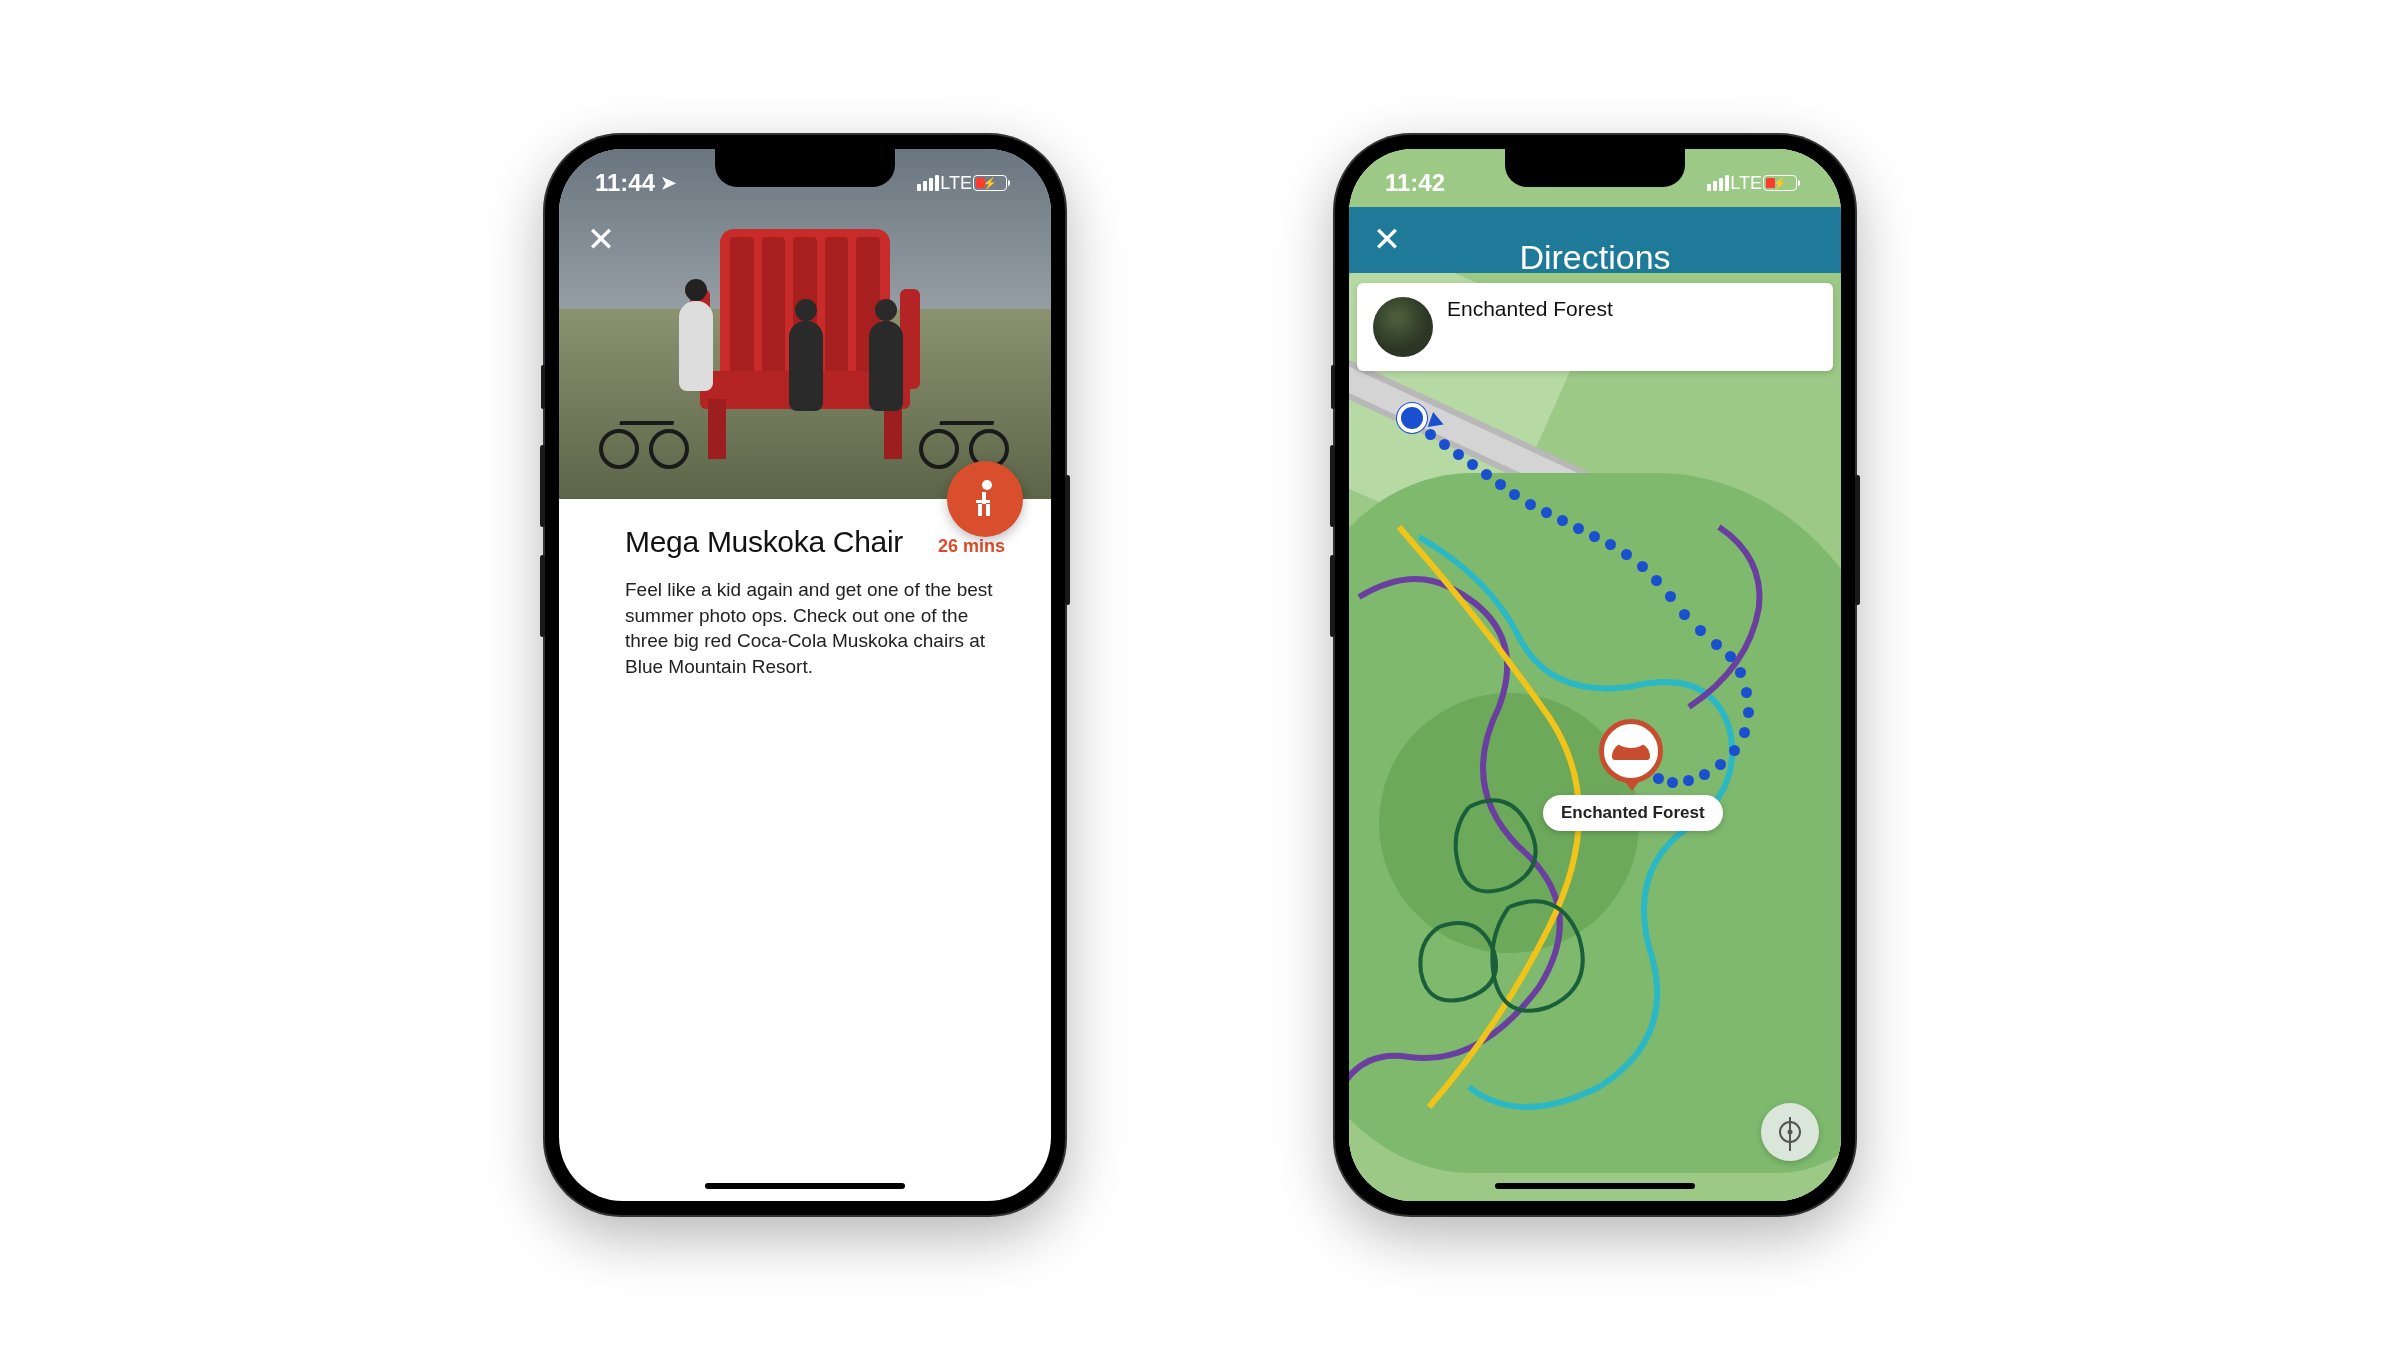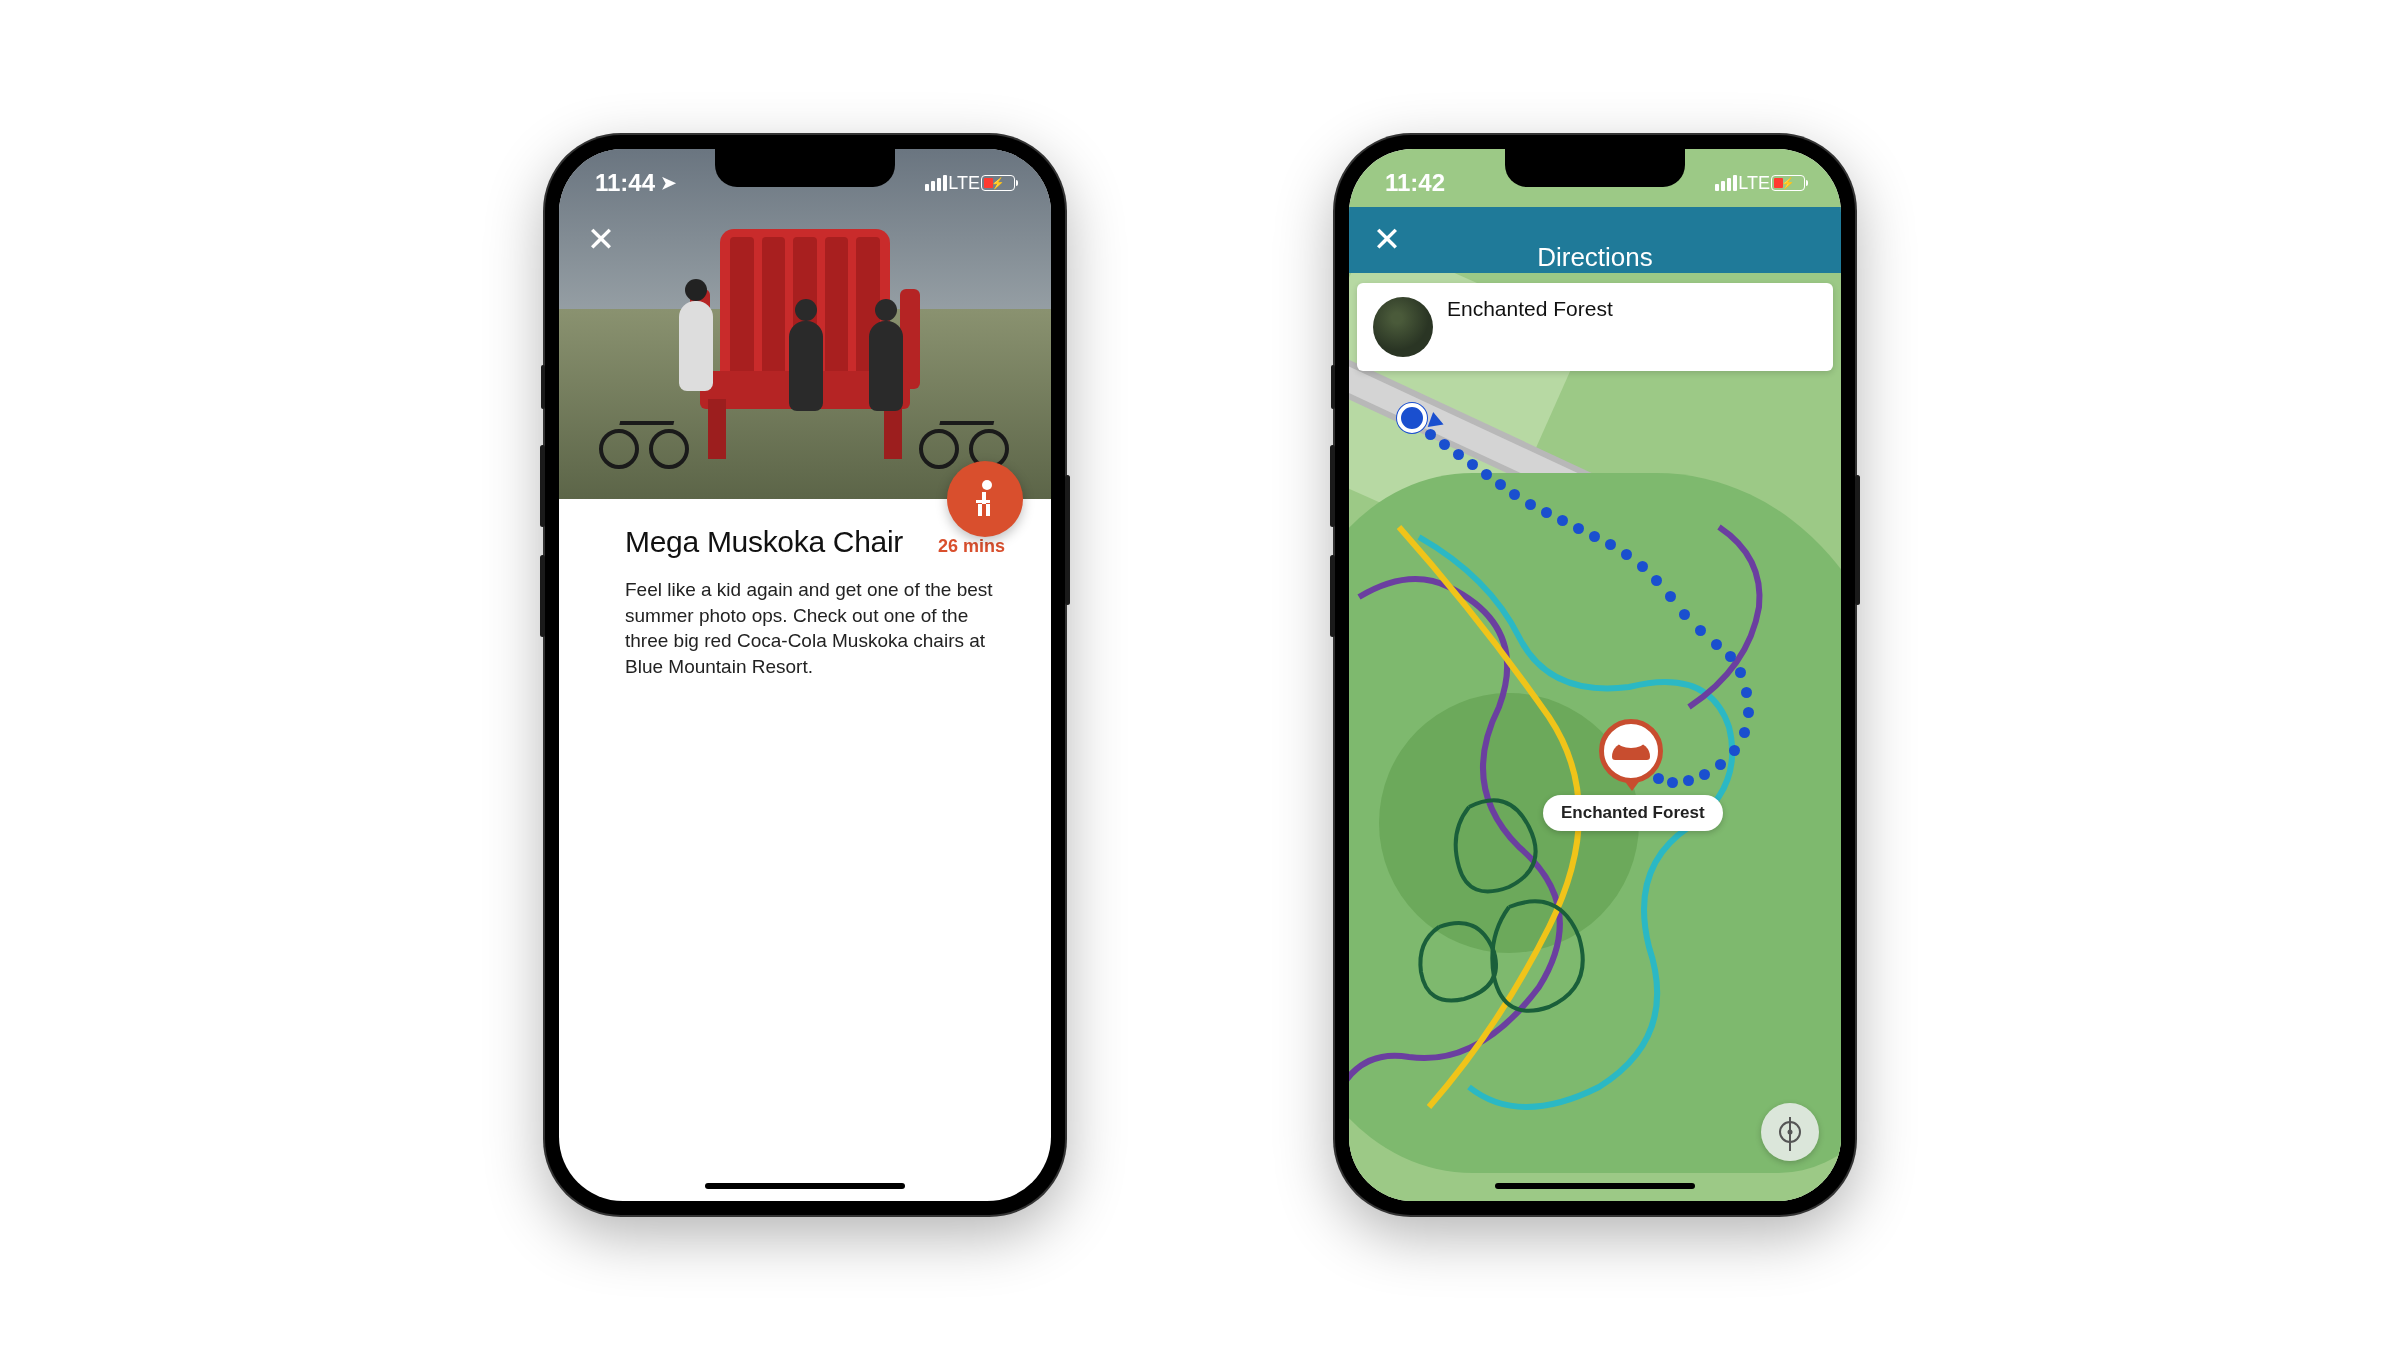--- a/index.html
+++ b/index.html
@@ -47,21 +47,21 @@
   .screen {
     width: 100%;
     height: 100%;
     border-radius: 64px;
     overflow: hidden;
     position: relative;
     background: #fff;
   }
   .status-bar {
     position: absolute;
-    top: 0; left: 0; right: 0;
+    top: 0; left: 0; right: 8px;
     height: 58px;
     display: flex;
     justify-content: space-between;
     align-items: center;
     padding: 10px 36px 0;
     z-index: 50;
     font-size: 24px;
     font-weight: 600;
   }
   .status-left { display: flex; align-items: center; gap: 6px; }
@@ -157,21 +157,21 @@
   
   .s2 .screen-bg { position:absolute; inset:0; background: #9cc986; }
   .dir-header {
     position: absolute;
     top: 58px; left:0; right:0;
     height: 66px;
     background: #1f7a99;
     display:flex; align-items:center; justify-content:center;
     z-index: 20;
   }
-  .dir-header-title { color:#fff; font-size: 26px; font-weight: 400; margin-top: 34px; }
+  .dir-header-title { color:#fff; font-size: 34px; font-weight: 400; margin-top: 34px; }
   .s2 .close-x { top: 70px; left: 18px; color:#fff; z-index:25; }
 
   .dest-card {
     position: absolute;
     top: 134px; left: 8px; right: 8px;
     background: #fff;
     border-radius: 6px;
     padding: 14px 16px;
     display:flex; gap: 14px;
     box-shadow: 0 2px 6px rgba(0,0,0,0.15);

